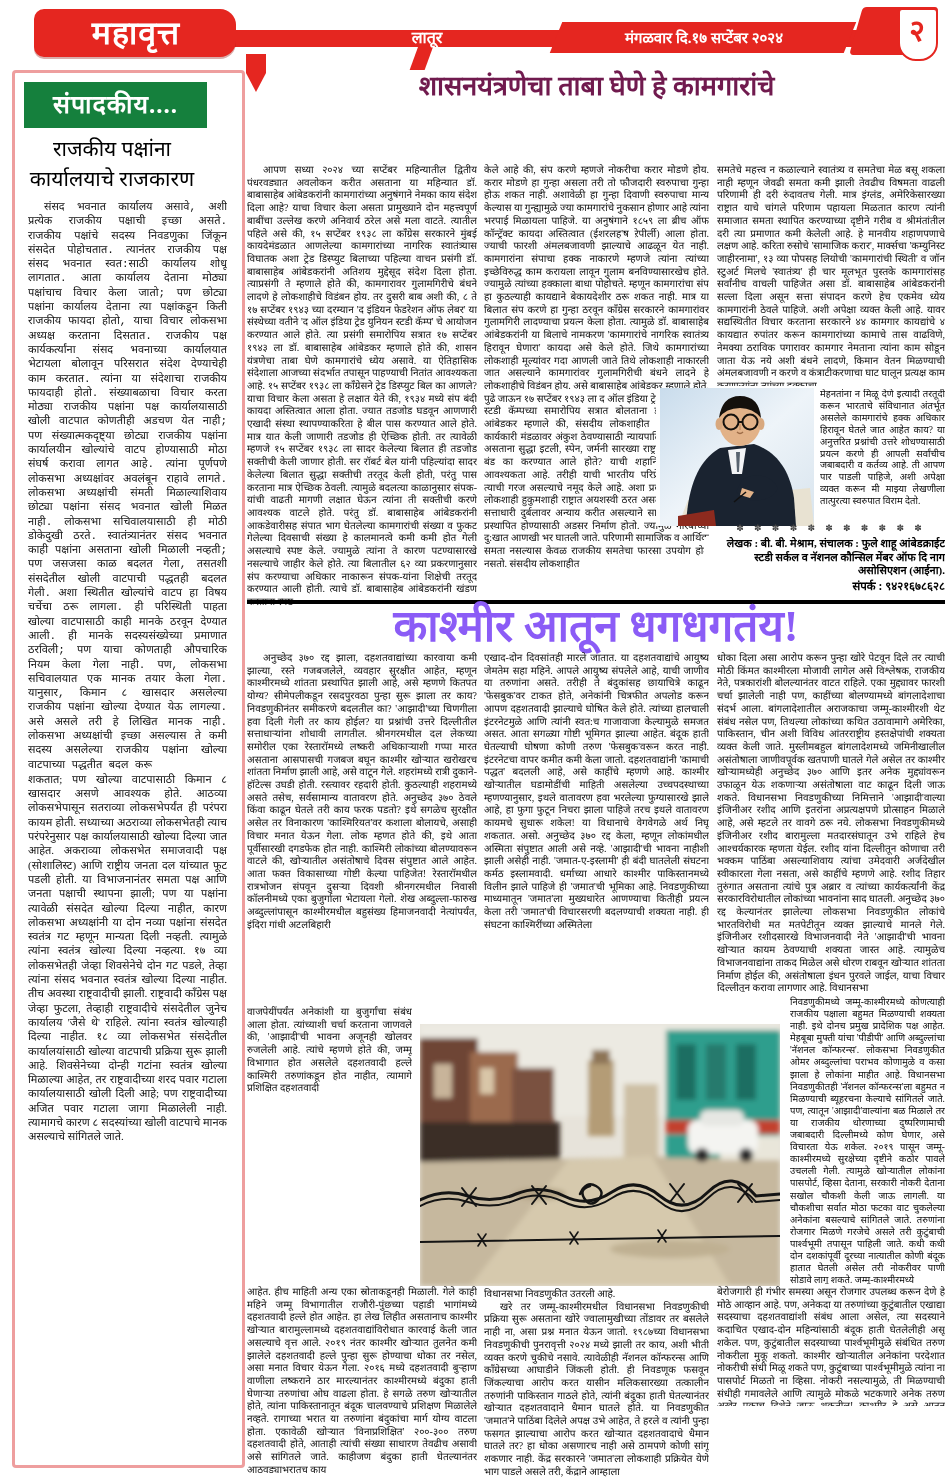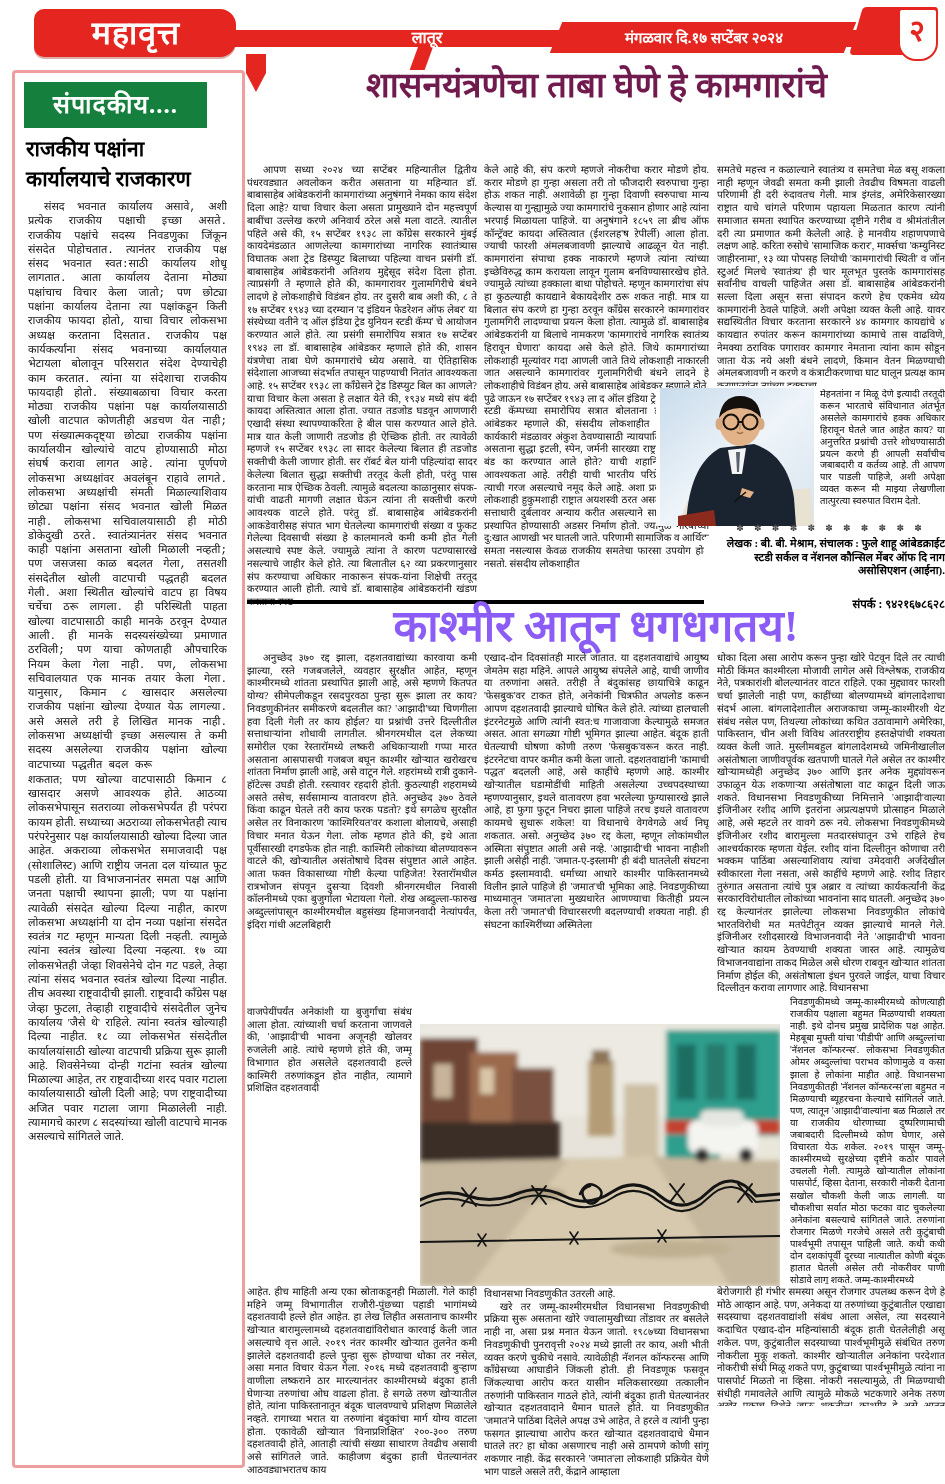--- a/index.html
+++ b/index.html
@@ -19,38 +19,38 @@
               clip-path:polygon(0 0,100% 0,100% 50%,50% 100%,0 50%);}
   .mast-tail2{left:414px;top:46px;width:15px;height:24px;background:#e52620;transform:skewX(-20deg);}
   .pageno-band{left:856px;top:7px;width:76px;height:48px;background:#e52620;transform:skewX(-16deg);border-radius:4px;}
   .pageno-shield{left:898px;top:8px;width:36px;height:49px;background:#fff;border:2px solid #e52620;
                  border-radius:4px 4px 18px 18px;}
   .pageno-num{left:898px;top:12px;width:38px;text-align:center;color:#e52620;font-weight:700;font-size:30px;line-height:38px;}
   
   .ed-box{left:12px;top:70px;width:227px;height:1392px;border:3px solid #ee9e9e;border-radius:4px;background:#fff;}
   .ed-kicker{left:24px;top:82px;width:183px;height:46px;background:#15803d;color:#fff;
              font-weight:700;font-size:25px;line-height:46px;text-align:center;letter-spacing:1px;}
-  .ed-head{left:26px;top:134px;width:200px;font-weight:700;font-size:21px;line-height:30px;color:#000;}
+  .ed-head{left:12px;top:134px;width:200px;text-align:center;font-weight:400;font-size:21px;line-height:30px;color:#000;}
   .ed-body{left:28px;top:200px;width:199px;height:1254px;overflow:hidden;text-align:justify;
            font-size:11px;line-height:14.3px;}
   .ed-body .p1{text-indent:16px;font-family:Liberation Mono, monospace;}
   
   .lead-head{left:248px;top:62px;width:697px;text-align:center;font-weight:700;
-             font-size:35px;line-height:48px;color:#701a4e;}
+             font-size:27px;line-height:48px;color:#701a4e;}
   .ncol{overflow:hidden;text-align:justify;font-size:10px;line-height:12.7px;color:#0f0f0f;}
   .indent{text-indent:16px;}
   .mcol1{left:247px;top:164px;width:230px;height:464px;}
   .mcol2{left:484px;top:164px;width:225px;height:464px;}
   .mcol3{left:717px;top:164px;width:228px;height:222px;}
   .amb-photo{left:656px;top:388px;width:158px;height:138px;background:#fff;padding:0 0 0 4px;z-index:3;}
   .mphoto-side{left:820px;top:389px;width:125px;height:142px;font-size:9.5px;line-height:11.9px;}
   .stars{left:717px;top:523px;width:228px;text-align:center;font-size:9px;letter-spacing:4px;color:#444;z-index:4;}
   .byline{left:704px;top:537px;width:241px;text-align:right;font-weight:700;
           font-size:11px;line-height:13.6px;color:#000;z-index:4;background:#fff;}
-  .byline .contact{font-size:11.5px;margin-top:20px;}
+  .byline .contact{font-size:11.5px;margin-top:2px;}
   
   .rule{left:247px;top:600px;width:698px;height:4px;background:#000;}
   .k-head{left:247px;top:606px;width:698px;text-align:center;font-weight:700;font-size:44px;line-height:42px;color:#8b5cf6;}
   .k1a{left:247px;top:652px;width:230px;height:352px;}
   .k1side{left:247px;top:1006px;width:165px;height:278px;}
   .k1bot{left:247px;top:1286px;width:230px;height:198px;}
   .k2a{left:484px;top:652px;width:225px;height:368px;}
   .k2bot{left:484px;top:1288px;width:225px;height:196px;}
   .k3a{left:717px;top:652px;width:228px;height:340px;}
   .k3side{left:790px;top:996px;width:155px;height:288px;font-size:9.5px;line-height:12.1px;}

